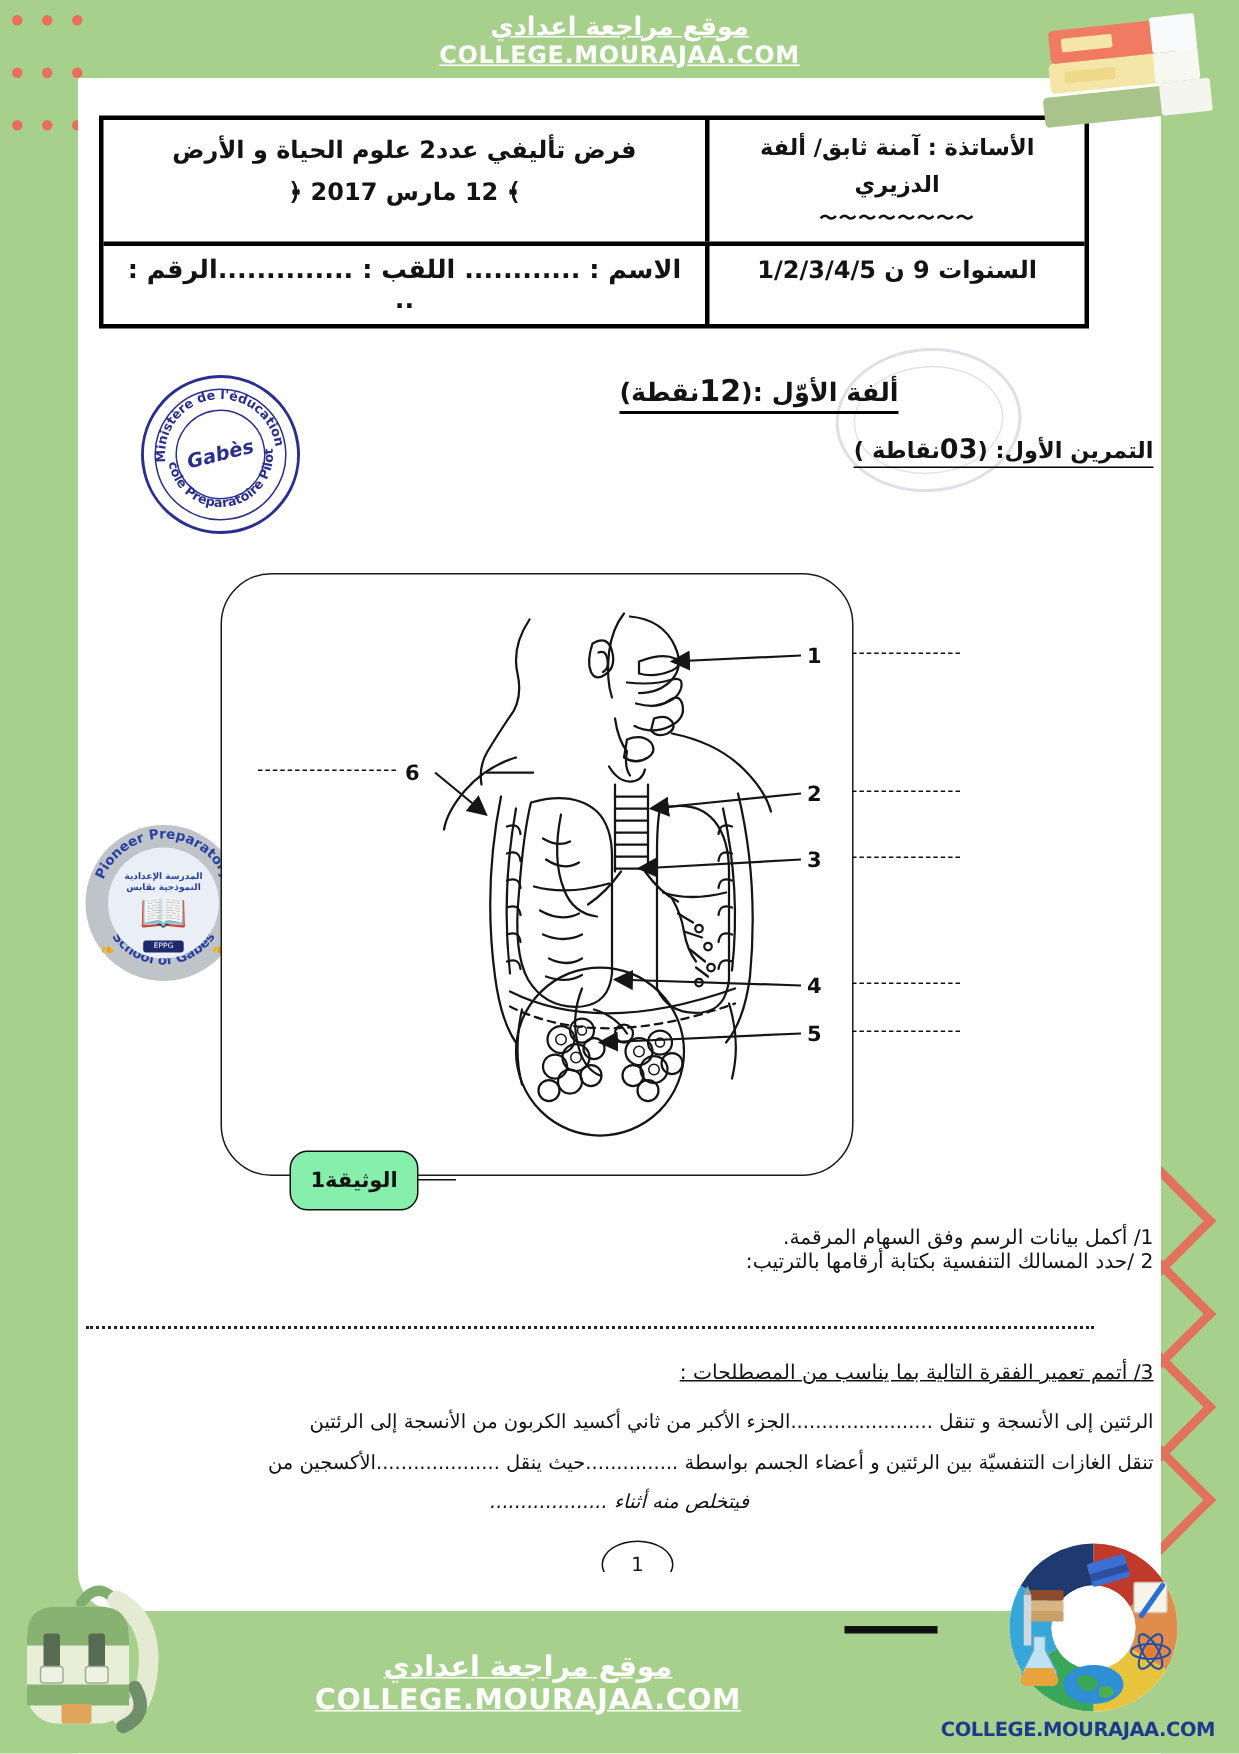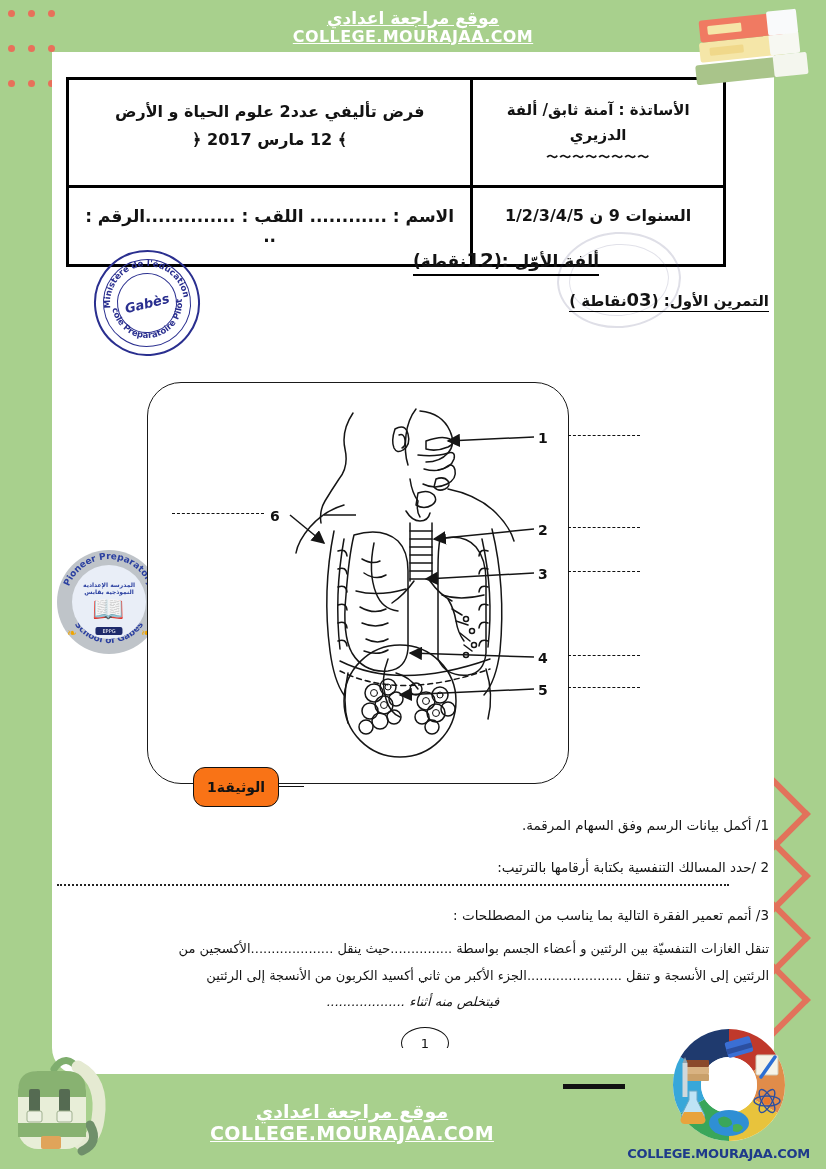--- a/index.html
+++ b/index.html
@@ -56,21 +56,21 @@
 
   
   #page{position:absolute;left:52px;top:52px;width:722px;height:996px;background:#fff;overflow:hidden;}
   .doc{direction:rtl;color:#131313;}
 
   
   #hdr-table{position:absolute;left:14px;top:25px;width:660px;
     border:3px solid #000;box-sizing:border-box;}
   #hdr-table .row{display:flex;}
   #hdr-table .row.r1{border-bottom:3px solid #000;}
-  #hdr-table .cell{box-sizing:border-box;padding:18px 10px;direction:rtl;text-align:center;}
+  #hdr-table .cell{box-sizing:border-box;padding:6px 10px;direction:rtl;text-align:center;}
   #hdr-cell-school{width:255px;border-left:3px solid #000;font-size:15px;line-height:1.65;font-weight:bold;}
   #hdr-cell-exam{width:405px;font-size:16px;line-height:1.75;font-weight:bold;}
   #hdr-cell-levels{width:255px;border-left:3px solid #000;font-size:16px;font-weight:bold;padding:7px 10px;}
   #hdr-cell-ident{width:405px;font-size:17px;font-weight:bold;padding:7px 10px;text-align:center;}
   .squig{font-size:12px;letter-spacing:1px;color:#111;}
 
   
   #part-title{position:absolute;right:175px;top:196px;font-size:17px;font-weight:bold;
     border-bottom:2px solid #000;padding-bottom:2px;direction:rtl;white-space:nowrap;}
   #part-title b{font-size:20px;}
@@ -114,30 +114,30 @@
   #figure-box{position:absolute;left:95px;top:330px;width:420px;height:400px;
     border:1.6px solid #1a1a1a;border-radius:34px;background:#fff;}
   #figure-svg{position:absolute;left:0;top:0;width:420px;height:400px;}
 
   
   .callout{position:absolute;font-size:14px;font-weight:bold;color:#111;direction:ltr;}
   .dashline{position:absolute;height:0;border-top:1.6px dashed #111;}
 
   
   #doc-tag{position:absolute;left:141px;top:715px;width:84px;height:38px;
-    border:1.6px solid #111;border-radius:12px;background:#f97316;
+    border:1.6px solid #111;border-radius:12px;background:#86efac;
     display:flex;align-items:center;justify-content:center;
     font-size:14px;font-weight:bold;direction:rtl;}
   #doc-tag::after{content:"";position:absolute;right:-26px;top:18px;width:26px;height:0;border-top:1.4px solid #111;}
 
   
   .q{position:absolute;right:5px;font-size:13.5px;direction:rtl;white-space:nowrap;color:#131313;}
   #q1{top:765px;margin-left:48px;}
-  #q2{top:807px;margin-left:48px;}
-  #q3{top:855px;}
+  #q2{top:781px;margin-left:48px;}
+  #q3{top:855px;text-decoration:underline;}
   #dotted-line{position:absolute;left:5px;top:832px;width:672px;
     border-bottom:2px dotted #222;height:0;}
   #para{position:absolute;right:5px;left:5px;top:884px;font-size:13px;line-height:2.05;
     direction:rtl;text-align:justify;color:#131313;}
   #para .ln{display:block;white-space:nowrap;}
   #para .ln.c{text-align:center;font-style:italic;}
 
   
   #page-num{position:absolute;left:349px;top:975px;width:46px;height:30px;
     border:1.6px solid #111;border-radius:50%;
@@ -449,19 +449,19 @@
   <div class="dashline" style="left:120px;top:461px;width:92px;"></div>
 
   <div id="doc-tag">الوثيقة1</div>
 
   <div class="q" id="q1">1/ أكمل بيانات الرسم وفق السهام المرقمة.</div>
   <div class="q" id="q2">2 /حدد المسالك التنفسية بكتابة أرقامها بالترتيب:</div>
   <div id="dotted-line"></div>
   <div class="q" id="q3">3/ أتمم تعمير الفقرة التالية بما يناسب من المصطلحات :</div>
 
   <div id="para">
+    <span class="ln">الرئتين إلى الأنسجة و تنقل .......................الجزء الأكبر من ثاني أكسيد الكربون من الأنسجة إلى الرئتين</span>
     <span class="ln">تنقل الغازات التنفسيّة بين الرئتين و أعضاء الجسم بواسطة ...............حيث ينقل ....................الأكسجين من</span>
-    <span class="ln">الرئتين إلى الأنسجة و تنقل .......................الجزء الأكبر من ثاني أكسيد الكربون من الأنسجة إلى الرئتين</span>
     <span class="ln c">فيتخلص منه أثناء ...................</span>
   </div>
 
   <div id="page-num">1</div>
 </div>
 
 </body></html>

